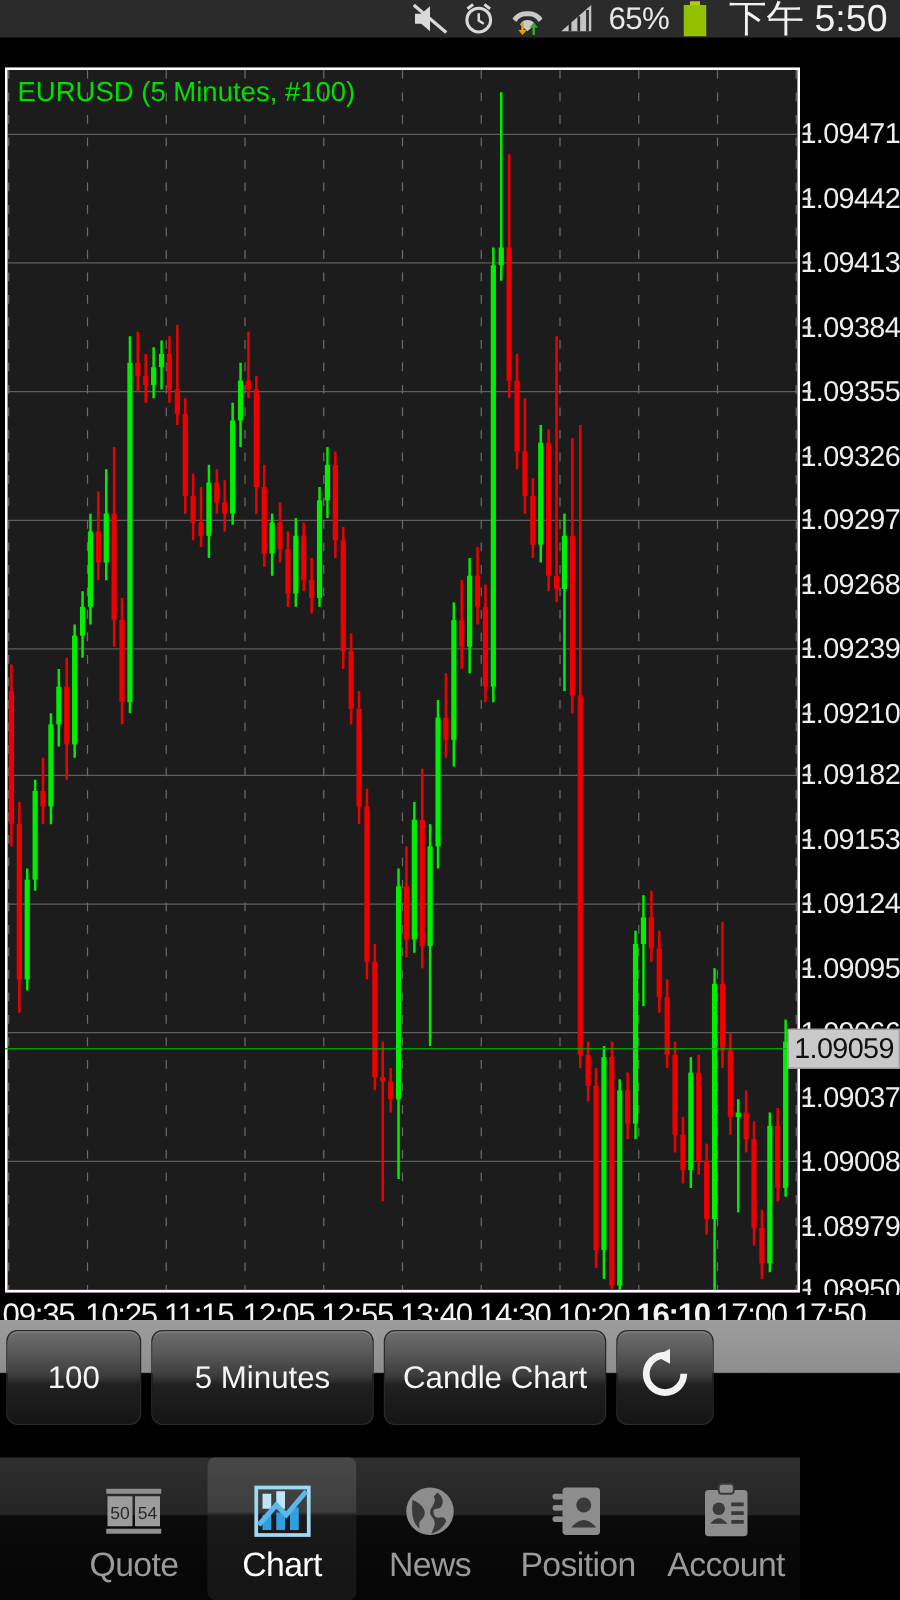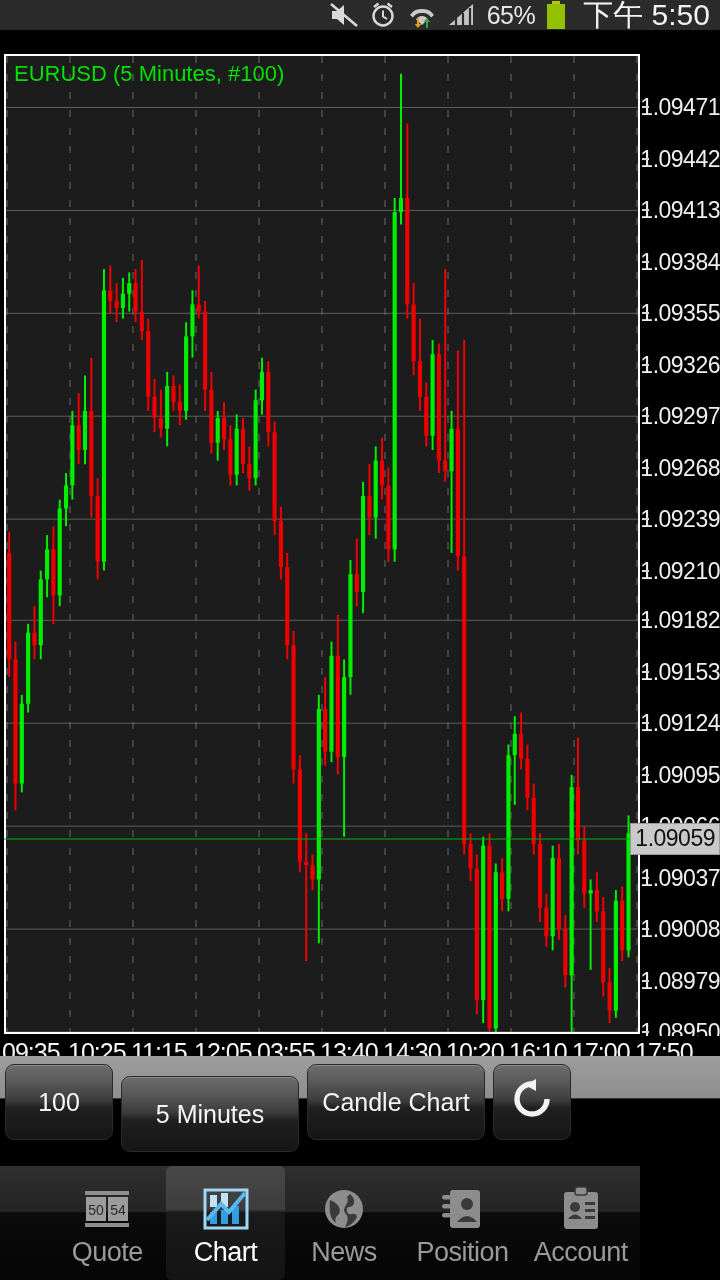--- a/index.html
+++ b/index.html
@@ -74,21 +74,21 @@
     display:flex; align-items:flex-start; padding:8px 5px 0 5px; gap:8px;
   }
   .tbtn{
     height:76px; border-radius:9px; border:1px solid #2a2a2a;
     background:linear-gradient(180deg,#6d6d6d 0%,#5a5a5a 22%,#3c3c3c 48%,#202020 58%,#151515 100%);
     color:#f5f5f5; font-size:25px; display:flex; align-items:center;
     justify-content:center; box-shadow:inset 0 1px 0 rgba(255,255,255,.22);
   }
   #btn-symbol{ flex:0 0 152px; }
   #btn-count { flex:0 0 108px; }
-  #btn-period{ flex:0 0 178px;margin-top:12px; }
+  #btn-period{ flex:0 0 178px; }
   #btn-type  { flex:0 0 178px; }
   #btn-refresh{ flex:0 0 78px; }
 
   
   #bottomnav{
     position:absolute; left:0; top:1166px; width:640px; height:114px;
     background:linear-gradient(180deg,#2f2f2f 0%,#242424 40%,#0b0b0b 41%,#050505 100%);
     display:flex;
     padding-left:48px;
   }
@@ -416,25 +416,25 @@
       <div class="ptick" style="top: 926.538px;"></div>
       <div class="plabel" style="top: 978px;">1.08950</div>
       <div class="ptick" style="top: 978px;"></div>
       <div id="cur-price" style="top: 784.575px;">1.09059</div>
     </div>
   <div id="time-axis">
       <div class="tlabel" style="left: 2px;">09:35</div>
       <div class="tlabel" style="left: 68px;">10:25</div>
       <div class="tlabel" style="left: 131px;">11:15</div>
       <div class="tlabel" style="left: 194px;">12:05</div>
-      <div class="tlabel" style="left: 257px;">03:55</div>
+      <div class="tlabel" style="left: 257px;">12:55</div>
       <div class="tlabel" style="left: 320px;">13:40</div>
       <div class="tlabel" style="left: 383px;">14:30</div>
       <div class="tlabel" style="left: 446px;">10:20</div>
-      <div class="tlabel" style="left: 509px;">16:10</div>
+      <div class="tlabel" style="left: 509px; font-weight: bold;">16:10</div>
       <div class="tlabel" style="left: 572px;">17:00</div>
       <div class="tlabel" style="left: 635px;">17:50</div>
     </div>
 <div id="cur-price-tick" style="top: 792.575px; left: 4px;"></div>
   </div>
 
 <div id="toolbar">
   <div class="tbtn" id="btn-count">100</div>
   <div class="tbtn" id="btn-period">5 Minutes</div>
   <div class="tbtn" id="btn-type">Candle Chart</div>

